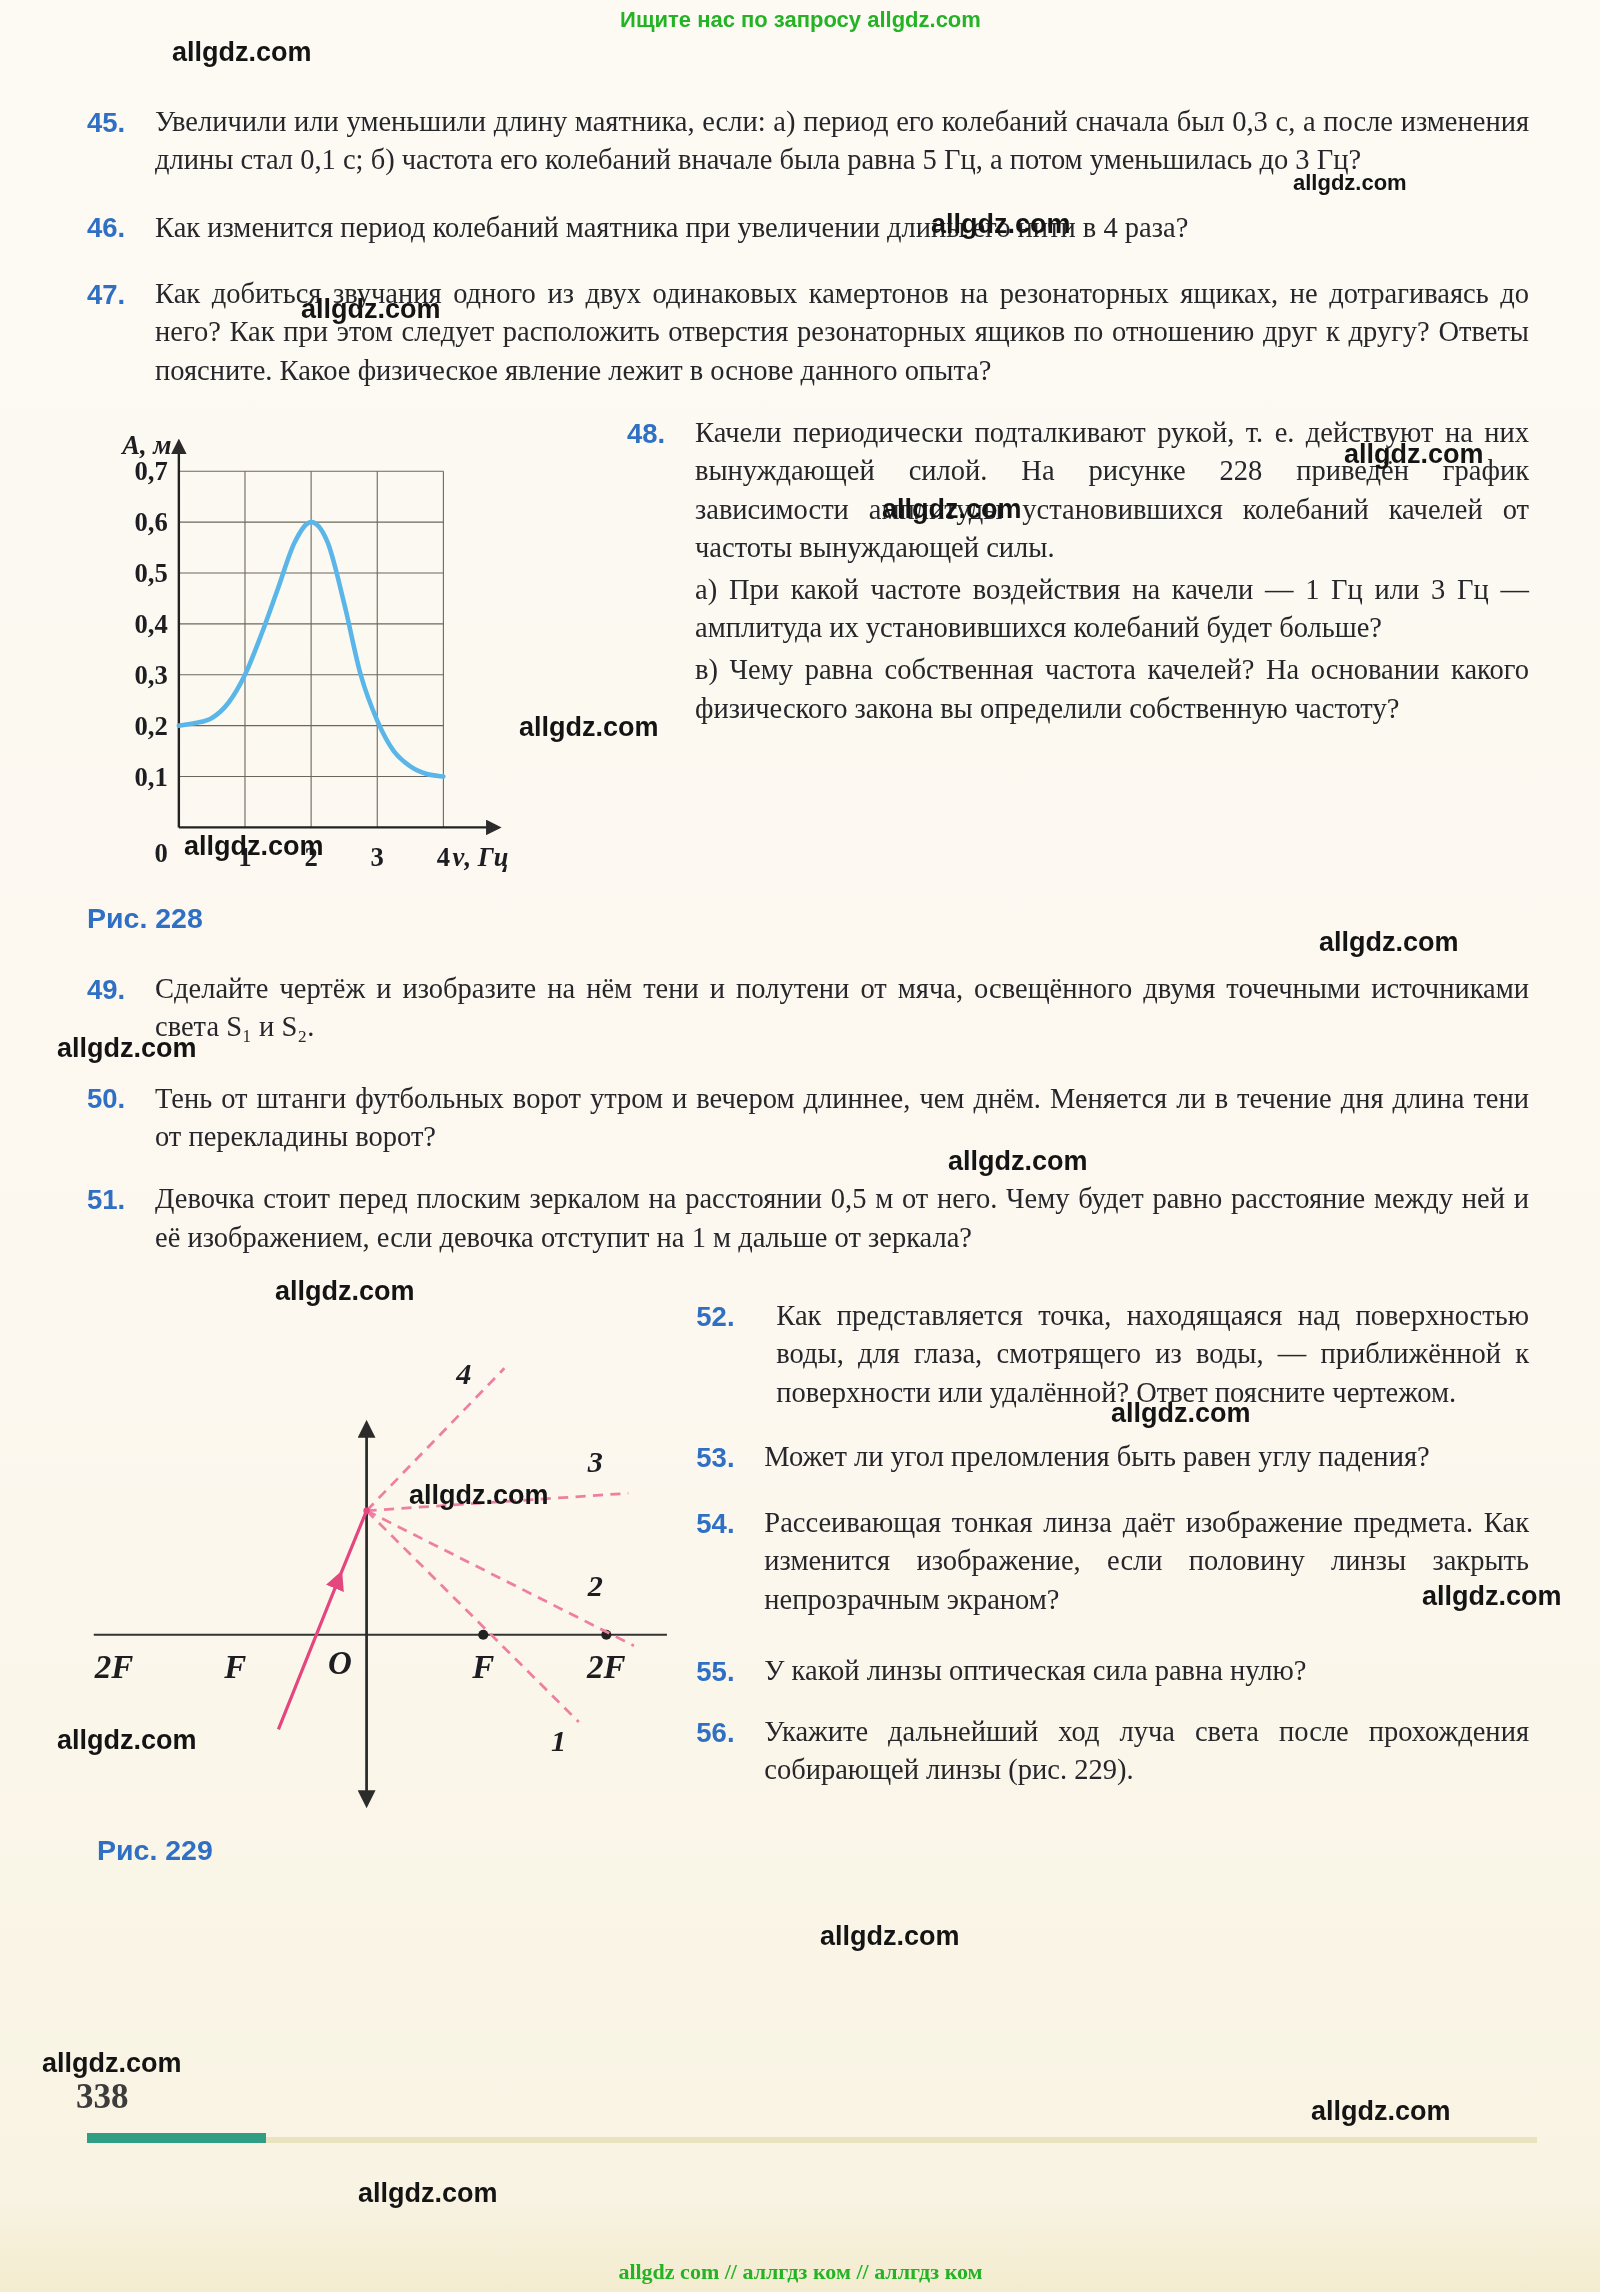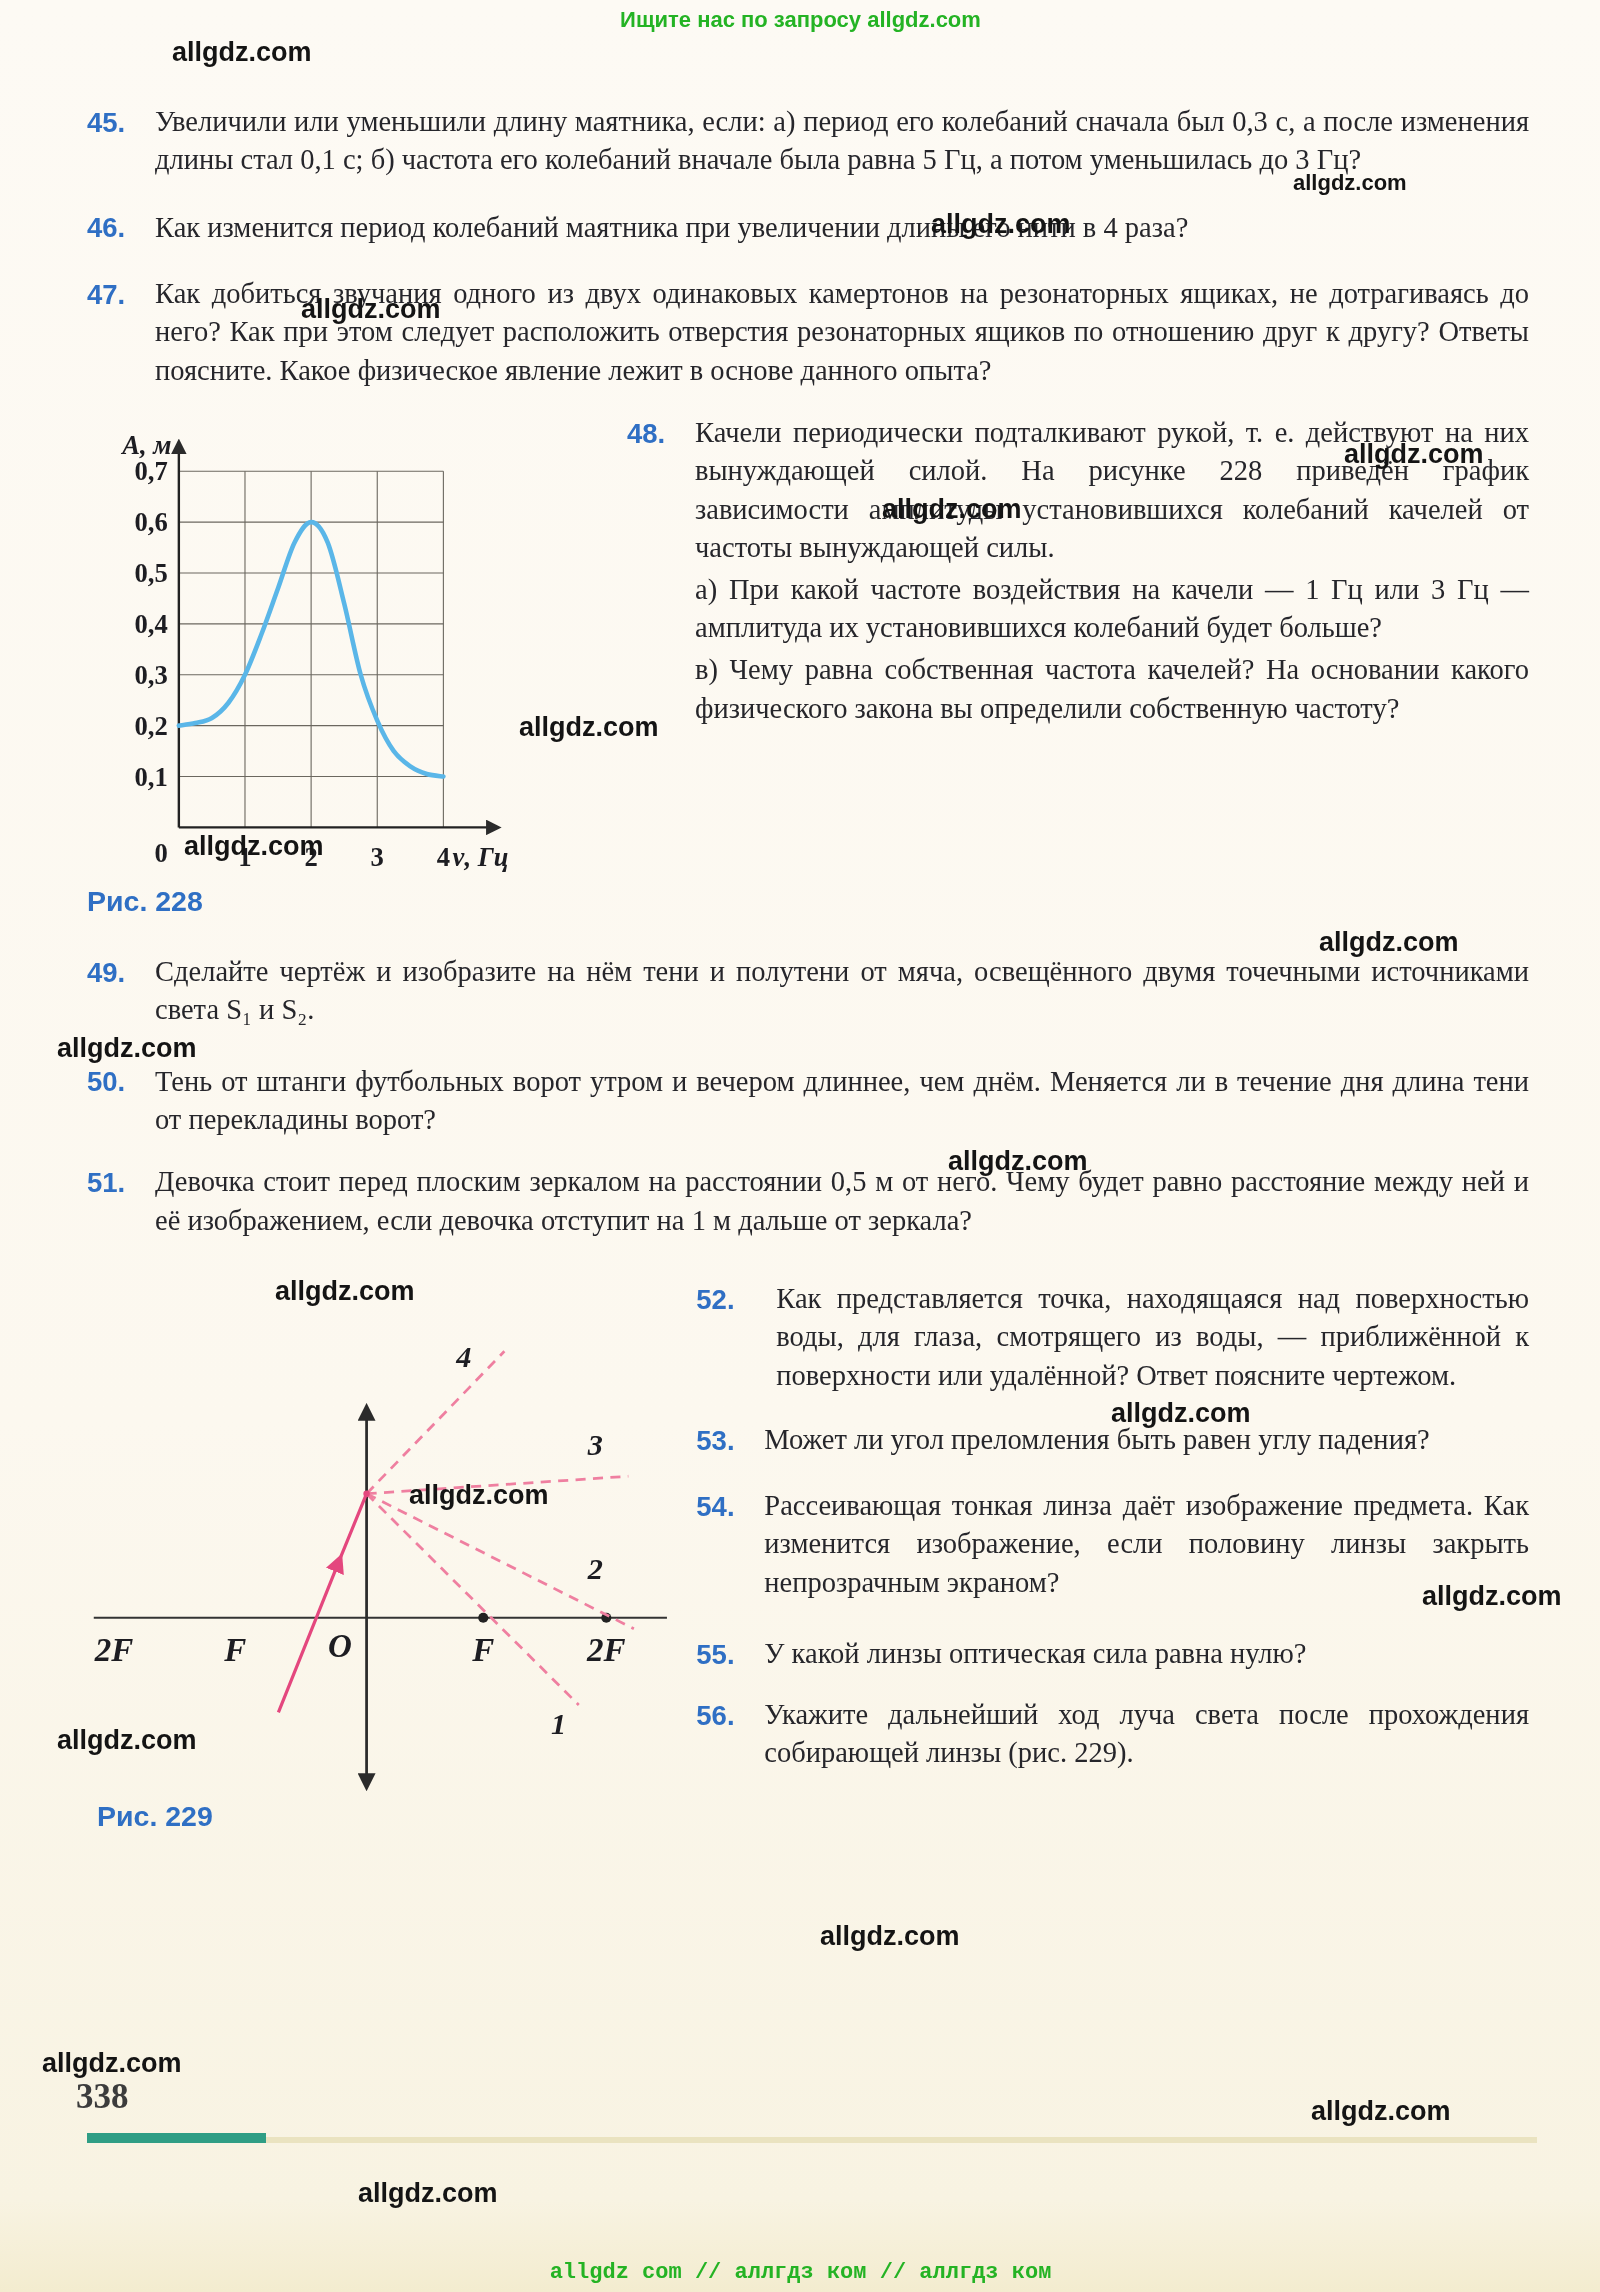--- a/index.html
+++ b/index.html
@@ -11,21 +11,21 @@
     color:#26262b;
     overflow:hidden;
   }
   .top-note{
     position:absolute;top:7.3px;left:50%;transform:translateX(-50%);
     color:#24b324;font-family:"Liberation Sans",sans-serif;
     font-size:22px;font-weight:600;white-space:nowrap;text-align:center;
   }
   .bottom-note{
     position:absolute;bottom:7.3px;left:50%;transform:translateX(-50%);
-    color:#24b324;font-family:Liberation Mono, monospace;
+    color:#24b324;font-family:Liberation Serif, serif;
     font-size:22px;font-weight:600;white-space:nowrap;
   }
   .wm{
     position:absolute;
     font-family:"Liberation Sans",sans-serif;
     font-weight:600;font-size:27px;color:#141414;
     z-index:6;white-space:nowrap;
   }
   .wm.small{font-size:22px;}
   .content{position:absolute;left:87px;right:72px;top:103px;}
@@ -40,21 +40,21 @@
     font-size:27.5px;padding-top:1.8px;
   }
   .qtext{flex:1;}
   .qtext p{margin:0 0 3.7px 0;}
   .row{display:flex;align-items:flex-start;}
   .fig228-block{flex:0 0 496px;margin-right:44px;}
   .fig229-block{flex:0 0 643px;margin-left:-41px;margin-right:7.3px;}
   .fig-caption{
     color:#2f6fc4;font-weight:bold;
     font-family:"Liberation Sans",sans-serif;
-    font-size:28.5px;margin-top:3px;
+    font-size:28.5px;margin-top:20px;
   }
   .fig229-label{font:italic bold 36px "Liberation Serif",serif;fill:#1d1d22;}
   .ray-label{font:italic bold 33px "Liberation Serif",serif;fill:#1d1d22;}
   .page-number{
     position:absolute;left:76px;top:2077px;
     font-family:"Liberation Serif",serif;font-weight:600;
     font-size:35px;color:#3c3c3c;
   }
   .footer-line{
     position:absolute;left:87px;right:64px;top:2137px;height:5.5px;

